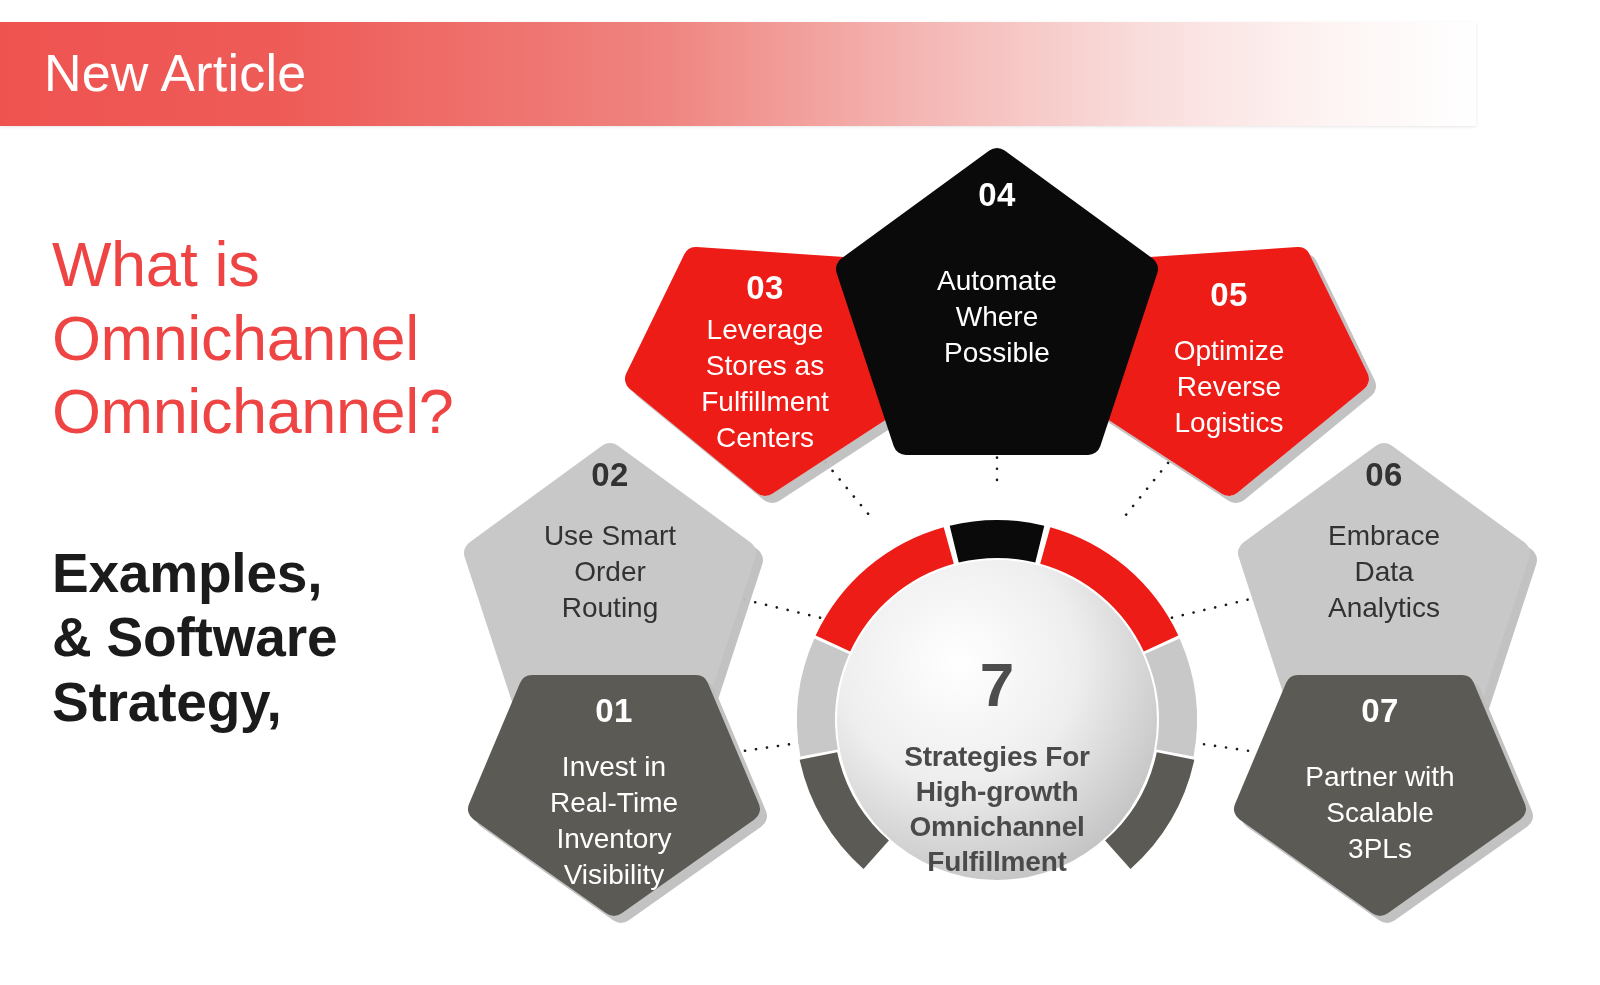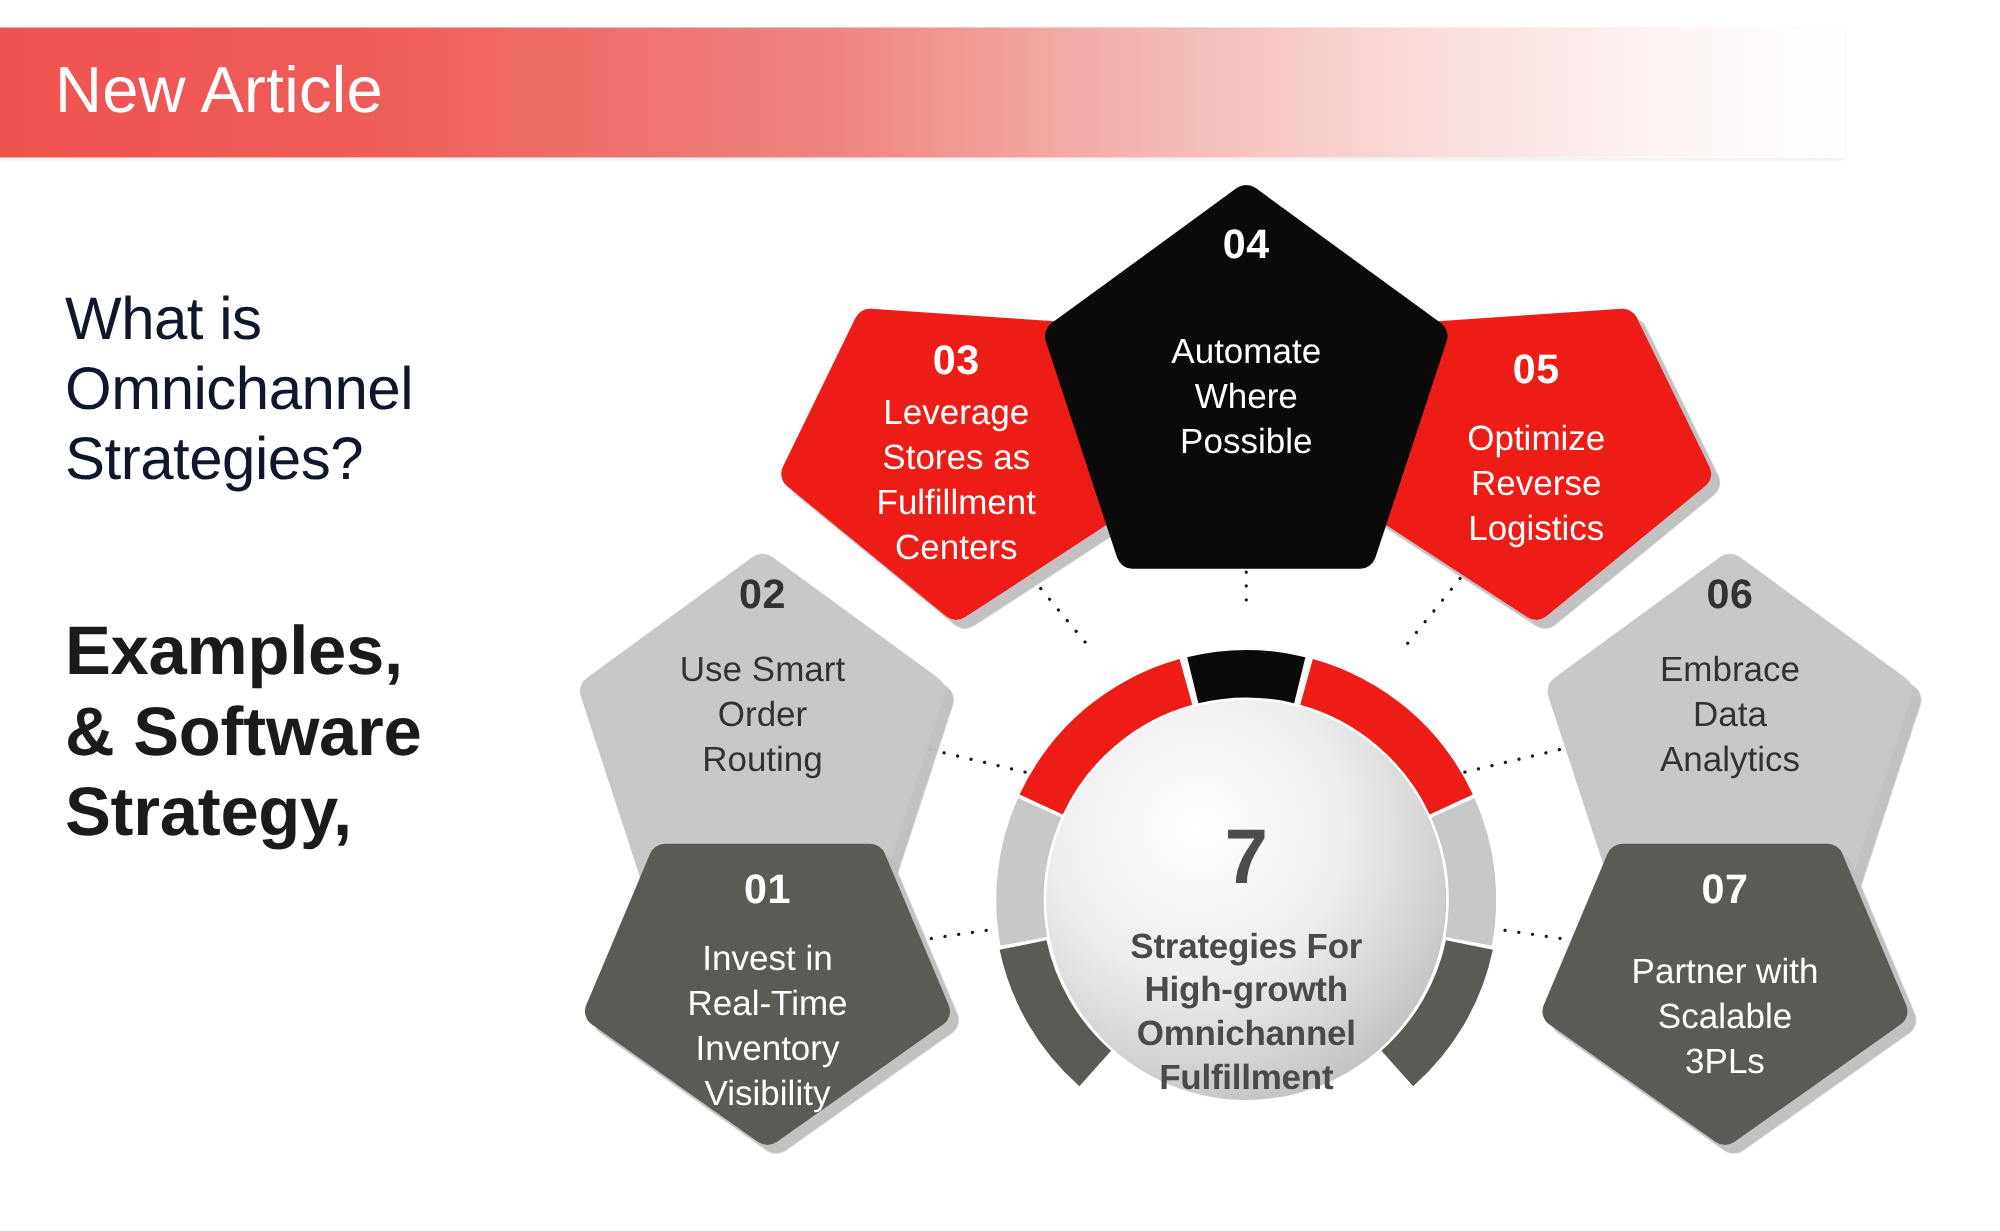--- a/index.html
+++ b/index.html
@@ -47,24 +47,24 @@
   }
 
   
   #left-col {
     position: absolute;
     left: 52px;
     top: 228px;
     width: 520px;
   }
   #headline {
-    font-size: 48px;
+    font-size: 63px;
     font-weight: 400;
     line-height: 1.17;
-    color: #0f172a;
+    color: #ef4444;
     letter-spacing: -0.4px;
     margin: 0;
   }
   #subhead {
     margin: 0;
     margin-top: 92px;
     font-size: 55px;
     font-weight: 700;
     line-height: 1.17;
     color: #1b1b1b;
@@ -118,21 +118,21 @@
 <body>
 
 <div id="banner">
   <div id="banner-label">New Article</div>
 </div>
 
 <div id="left-col">
   <h1 id="headline">
     <span class="head-line">What is</span><br>
     <span class="head-line">Omnichannel</span><br>
-    <span class="head-line">Strategies?</span>
+    <span class="head-line">Omnichannel?</span>
   </h1>
   <div id="subhead">
     <span class="subhead-line">Examples,</span>
     <span class="subhead-line">&amp; Software</span>
     <span class="subhead-line">Strategy,</span>
   </div>
 </div>
 
 <div id="diagram">
   <svg viewBox="0 0 1160 859" xmlns="http://www.w3.org/2000/svg">

